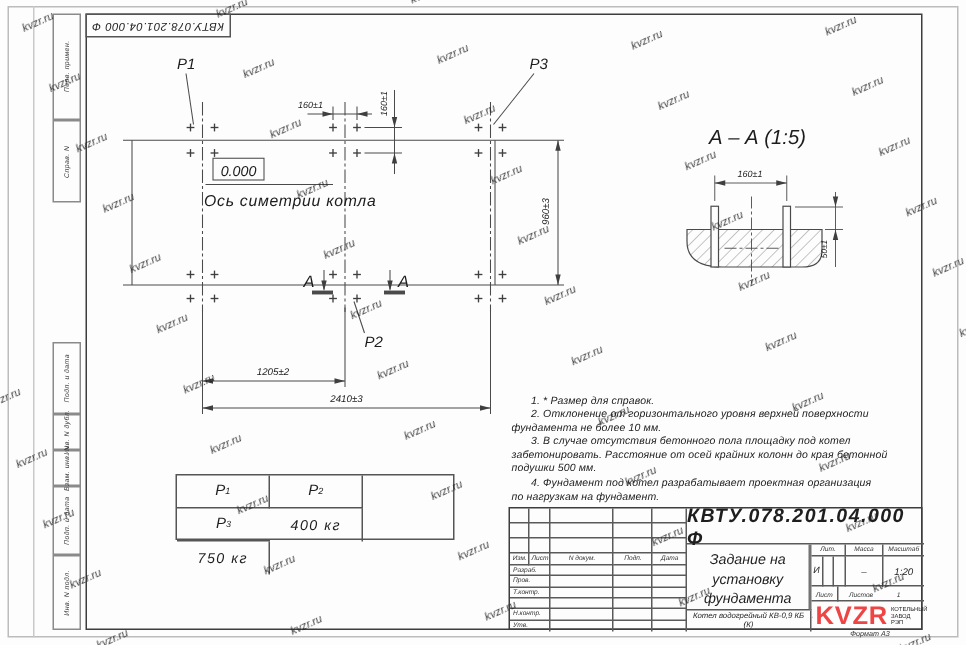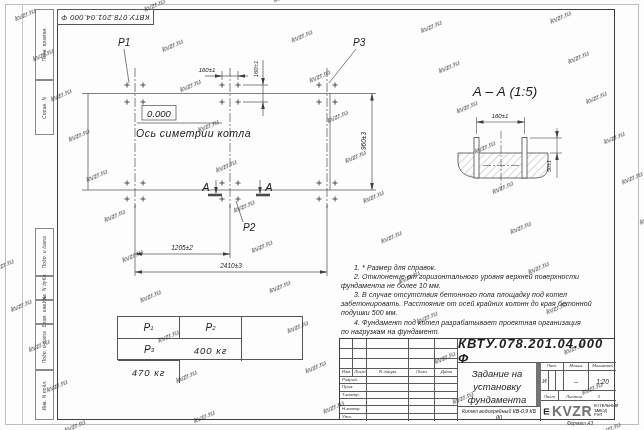--- a/index.html
+++ b/index.html
@@ -31,28 +31,28 @@
   #load-table .cell.val{border-bottom:none;font-size:9.5px;letter-spacing:1px;}
   #load-table .cell.hdr{font-size:10px;}
   #load-table sub{font-size:6px;}
   
   #title-block{left:339px;top:338px;width:276px;height:82px;border:1.2px solid #3d3d3d;font-style:italic;}
   .tb{position:absolute;box-sizing:border-box;}
   .br{border-right:1px solid #5a5a5a;} .bb{border-bottom:1px solid #5a5a5a;}
   .tb-lbl{font-size:4.4px;color:#333;}
   #tb-docnum{left:118px;top:0;width:158px;height:24px;border-bottom:1px solid #5a5a5a;
          display:flex;align-items:center;justify-content:center;font-size:13px;font-weight:600;letter-spacing:1px;}
-  #tb-title{left:118px;top:24px;width:83px;height:44px;border-right:5px solid #737373;border-bottom:1px solid #5a5a5a;
+  #tb-title{left:118px;top:24px;width:83px;height:44px;border-right:2px solid #737373;border-bottom:1px solid #5a5a5a;
          display:flex;align-items:flex-start;justify-content:center;text-align:center;font-size:9.5px;line-height:13px;padding-top:4px;}
   #tb-product{left:118px;top:68px;width:83px;height:14px;border-right:1px solid #5a5a5a;
          display:flex;align-items:center;justify-content:center;text-align:center;font-size:5.2px;line-height:6.2px;}
   #format-label{left:545px;top:420.5px;width:70px;text-align:center;font-size:4.8px;font-style:italic;color:#333;}
   
   #logo-row{display:flex;align-items:center;justify-content:center;gap:2px;}
-  #logo-text{font-size:14px;font-weight:bold;font-style:normal;letter-spacing:.5px;color:#737373;}
+  #logo-text{font-size:17px;font-weight:bold;font-style:normal;letter-spacing:.5px;color:#ef4444;}
   #logo-caption{font-size:3.9px;font-style:normal;width:22px;line-height:4.6px;color:#222;}
   
   svg{position:absolute;left:0;top:0;}
   svg text{font-family:"Liberation Sans",sans-serif;font-style:italic;fill:#1c1c1c;}
   .ln line,.ln path,.ln rect{stroke:#4a4a4a;}
 </style>
 </head>
 <body>
 
 <div id="page">
@@ -233,21 +233,21 @@
       </div>
     <div class="cell hdr">
         <span>Р</span>
         <sub>2</sub>
       </div>
     <div class="cell hdr">
         <span>Р</span>
         <sub>3</sub>
       </div>
     <div class="cell val">400 кг</div>
-    <div class="cell val">470 кг</div>
+    <div class="cell val">750 кг</div>
   </div>
 
   <div class="abs" id="title-block">
 
     <div class="tb br" style="left:0;top:0;width:118px;height:82px">
       <div class="tb bb" style="left:0;top:0;width:118px;height:10px"></div>
       <div class="tb bb" style="left:0;top:10px;width:118px;height:10px"></div>
       <div class="tb bb" style="left:0;top:20px;width:118px;height:10px"></div>
       <div class="tb br" style="left:0;top:0;width:13px;height:38px"></div>
       <div class="tb br" style="left:0;top:0;width:27px;height:82px"></div>

